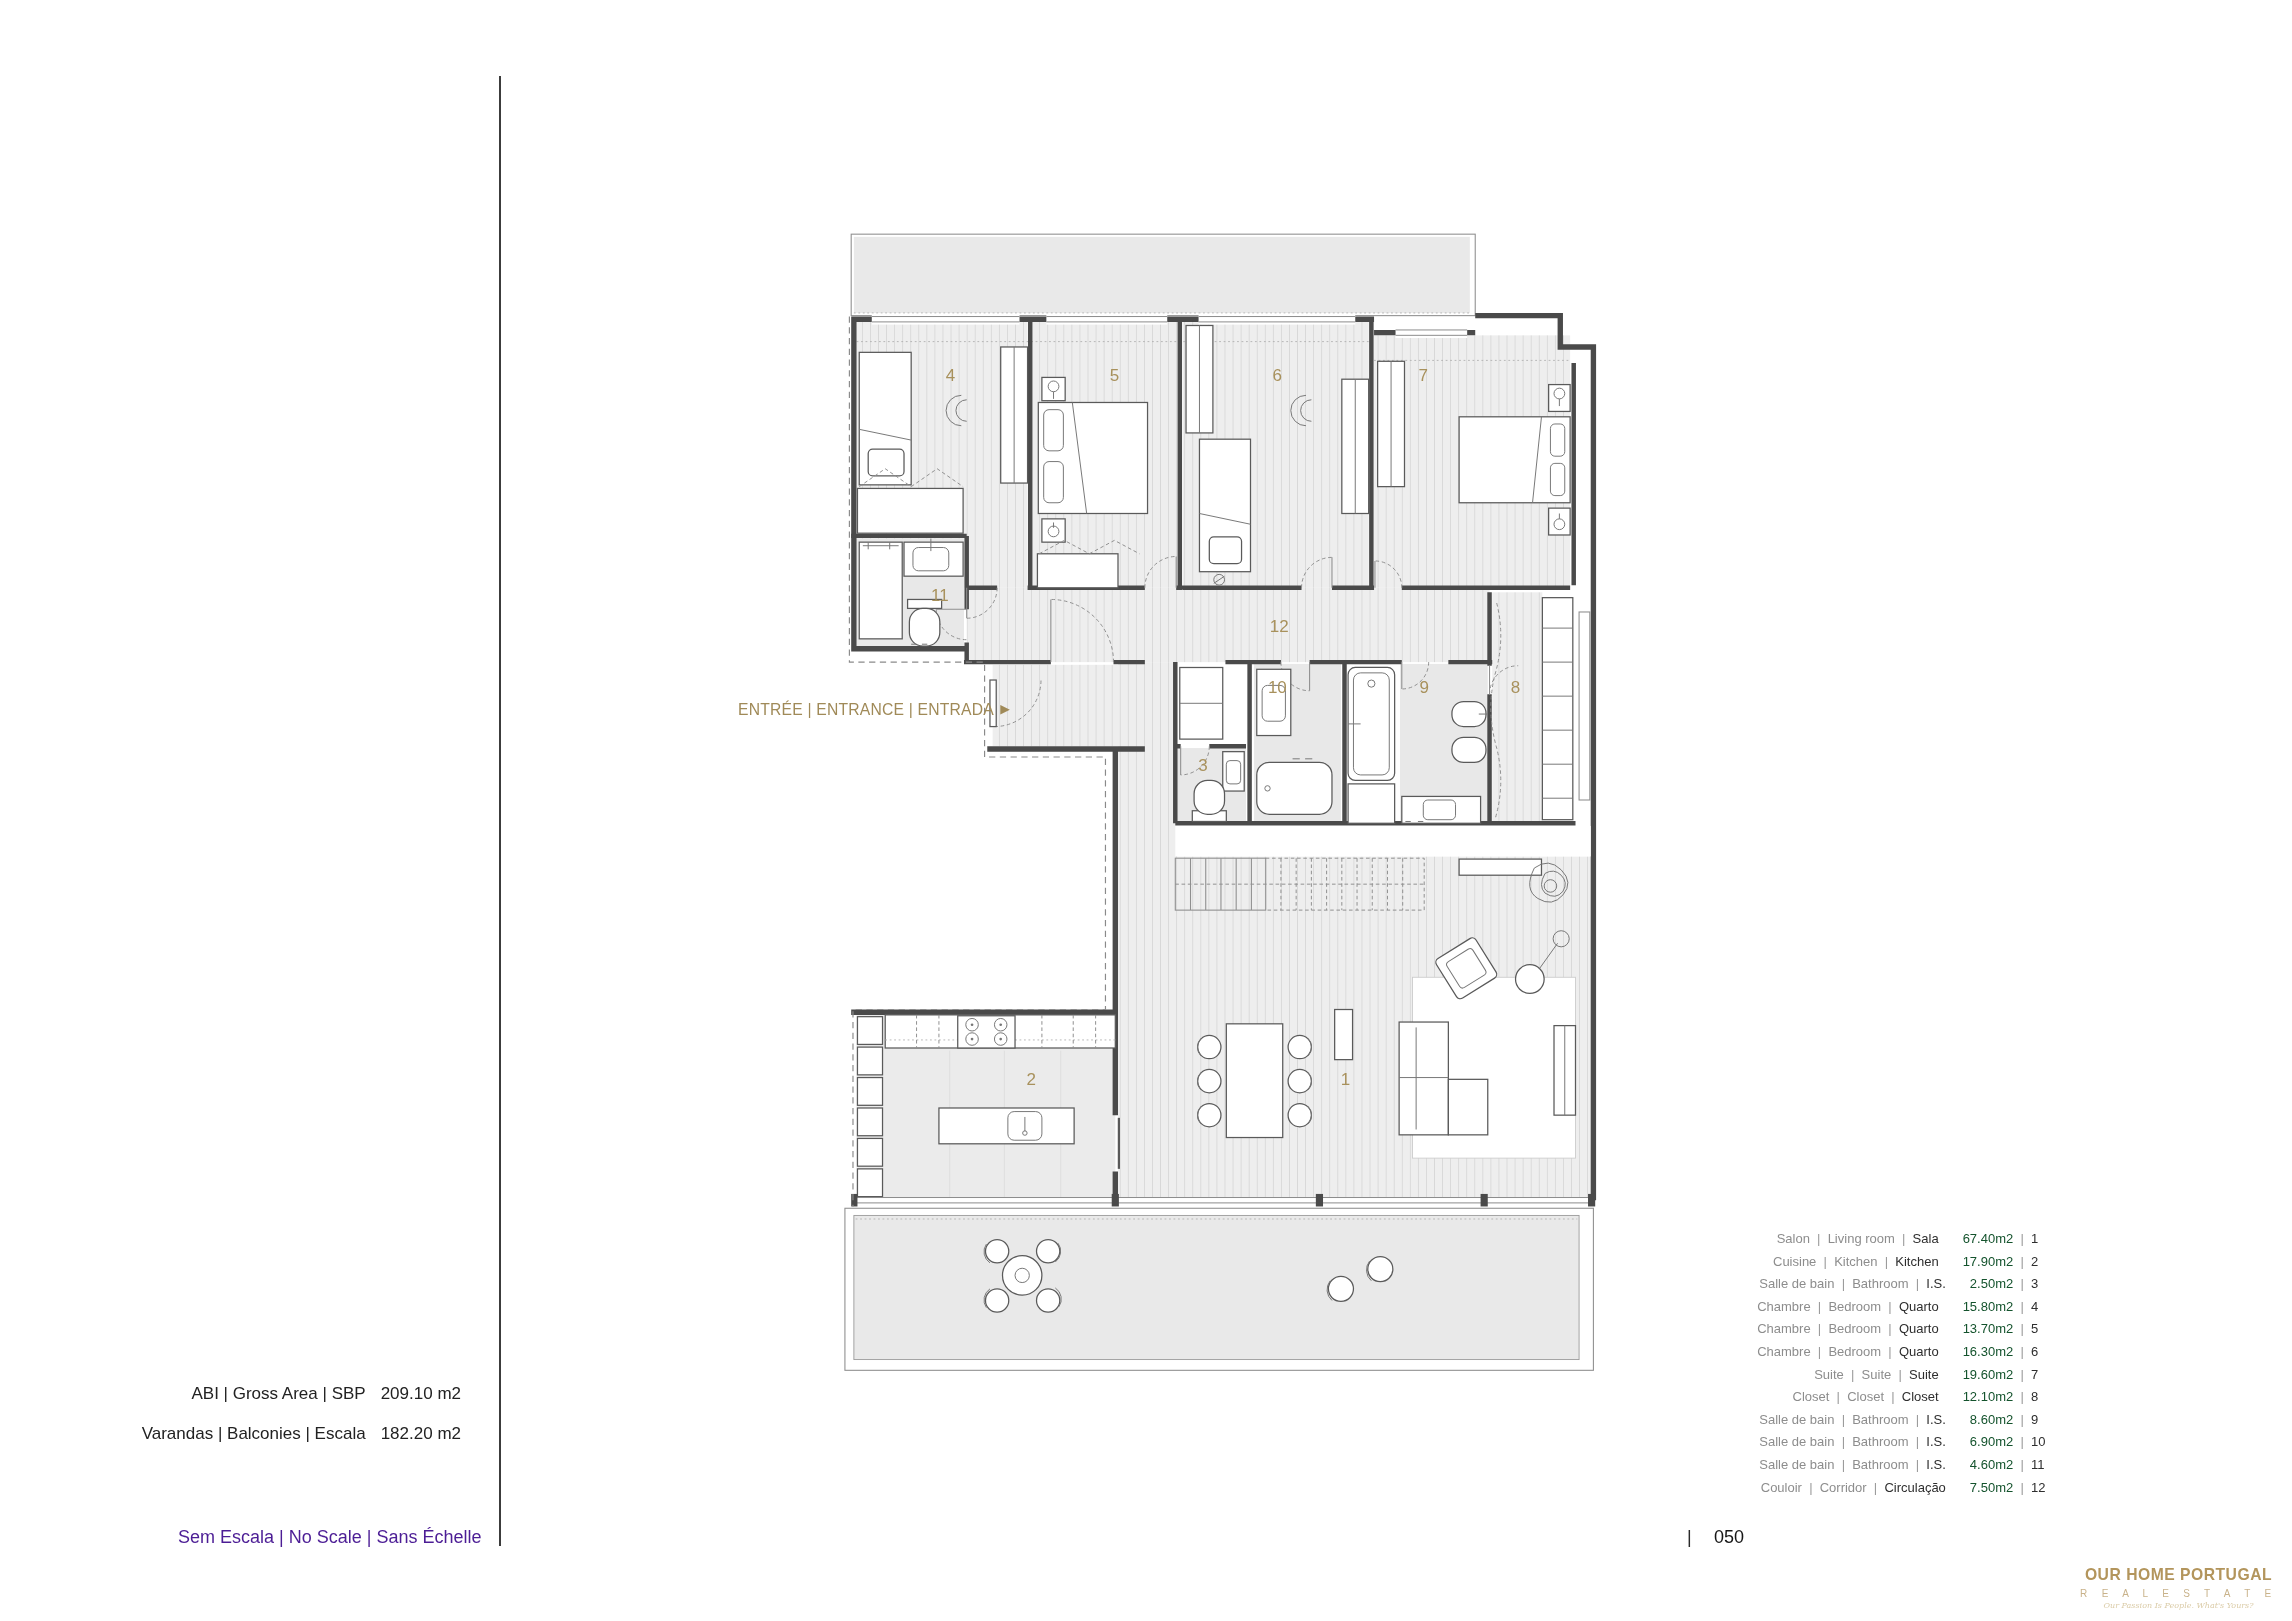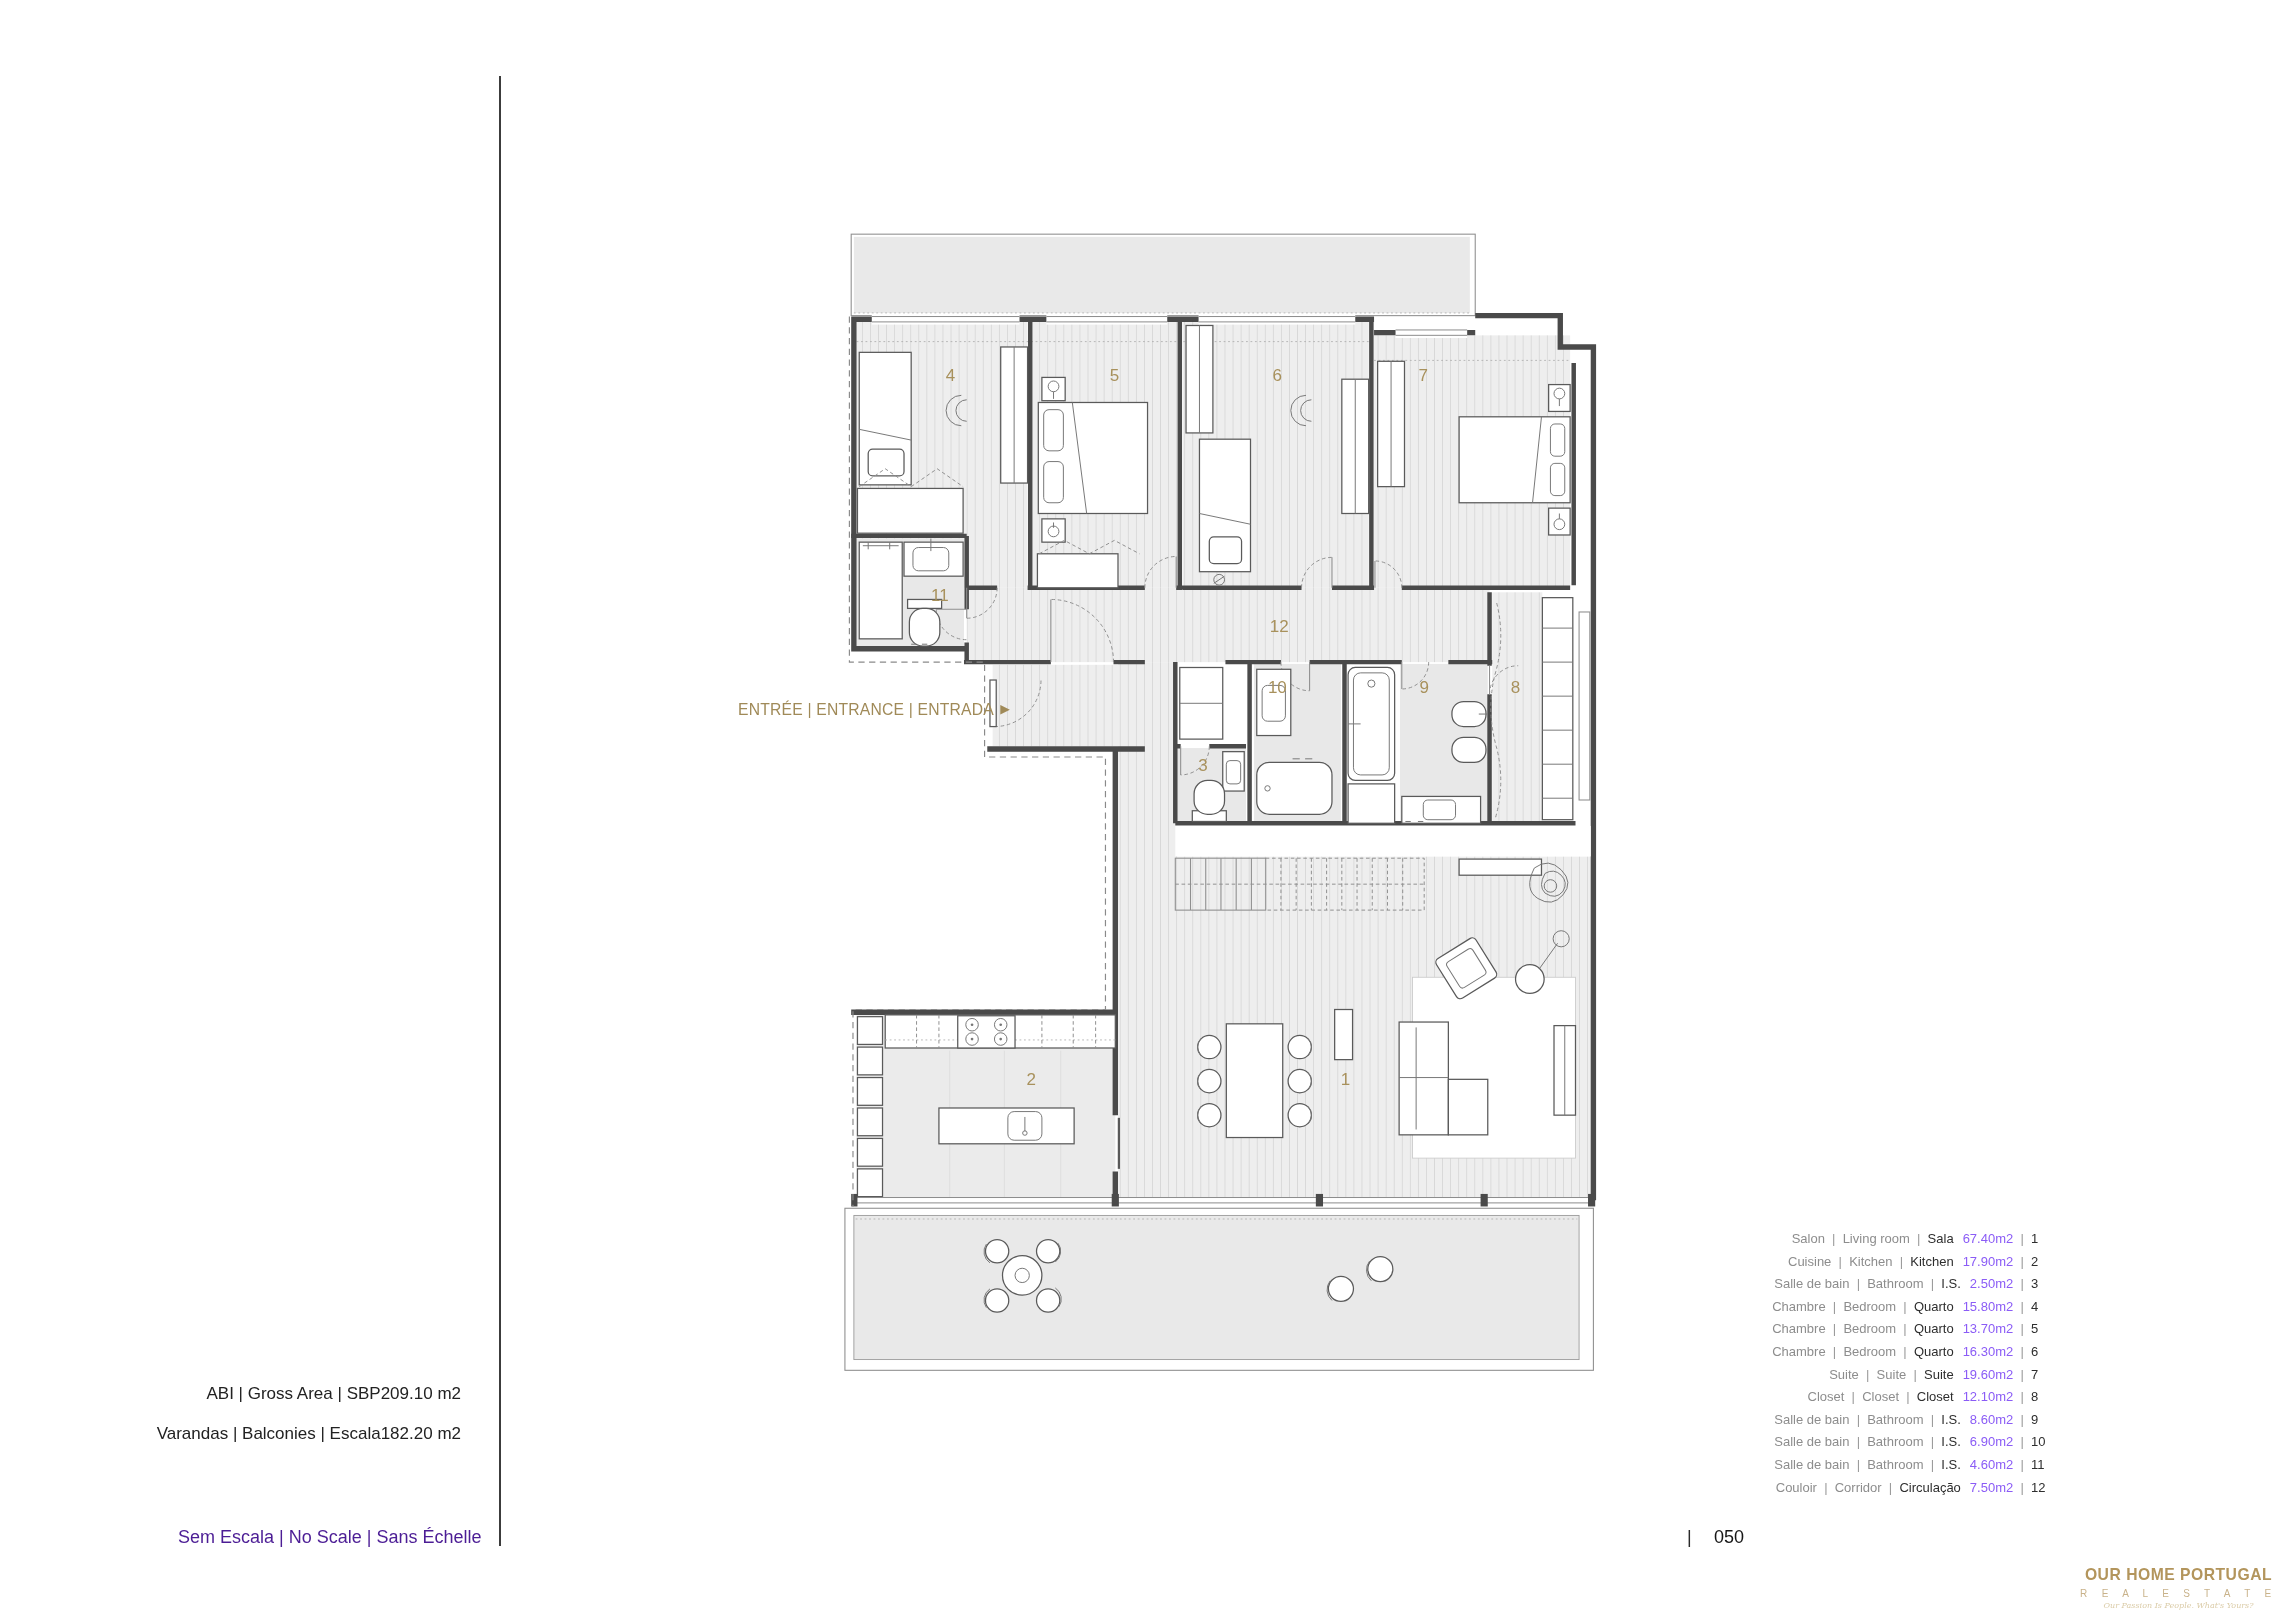--- a/index.html
+++ b/index.html
@@ -15,27 +15,27 @@
   
   .entrance{position:absolute;left:748px;top:701px;width:262px;display:flex;justify-content:flex-end;align-items:flex-start;
             font-size:15.7px;color:#a08a58;letter-spacing:0.2px;white-space:nowrap;}
   .entrance .tri{color:#a08a58;font-size:12.5px;margin-left:6.3px;}
 
   
   .legend{position:absolute;top:1231px;right:235px;}
   .legend-row{display:flex;justify-content:flex-end;align-items:baseline;height:22.6px;font-size:13px;color:#8d8d8d;white-space:nowrap;}
   .legend-row .p{margin:0 7.2px;color:#9a9a9a;}
   .legend-row .pt{color:#2e2e2e;}
-  .legend-row .area{color:#8b5cf6;margin-left:9px;}
+  .legend-row .area{color:#14532d;margin-left:24px;}
   .legend-row .num{color:#2e2e2e;width:27px;margin-left:0;text-align:left;}
 
   
   .areas{position:absolute;top:1383px;right:1832px;text-align:right;color:#222;font-size:17px;white-space:nowrap;}
   .area-row{margin-bottom:18px;height:21.5px;line-height:21.5px;}
-  .area-row .val{}
+  .area-row .val{margin-left:15px;}
 
   
   .scale-note{position:absolute;left:178px;top:1527px;font-size:18px;color:#4c1d95;white-space:nowrap;}
 
   
   .footer{position:absolute;left:1687px;top:1527px;display:flex;align-items:baseline;font-size:18px;color:#161616;white-space:nowrap;}
   .footer .sep{color:#2a2a2a;}
   .footer .apt-label{margin-left:45px;}
   .footer .apt-num{margin-left:12.5px;}
   .footer .s2{margin-left:38px;}

